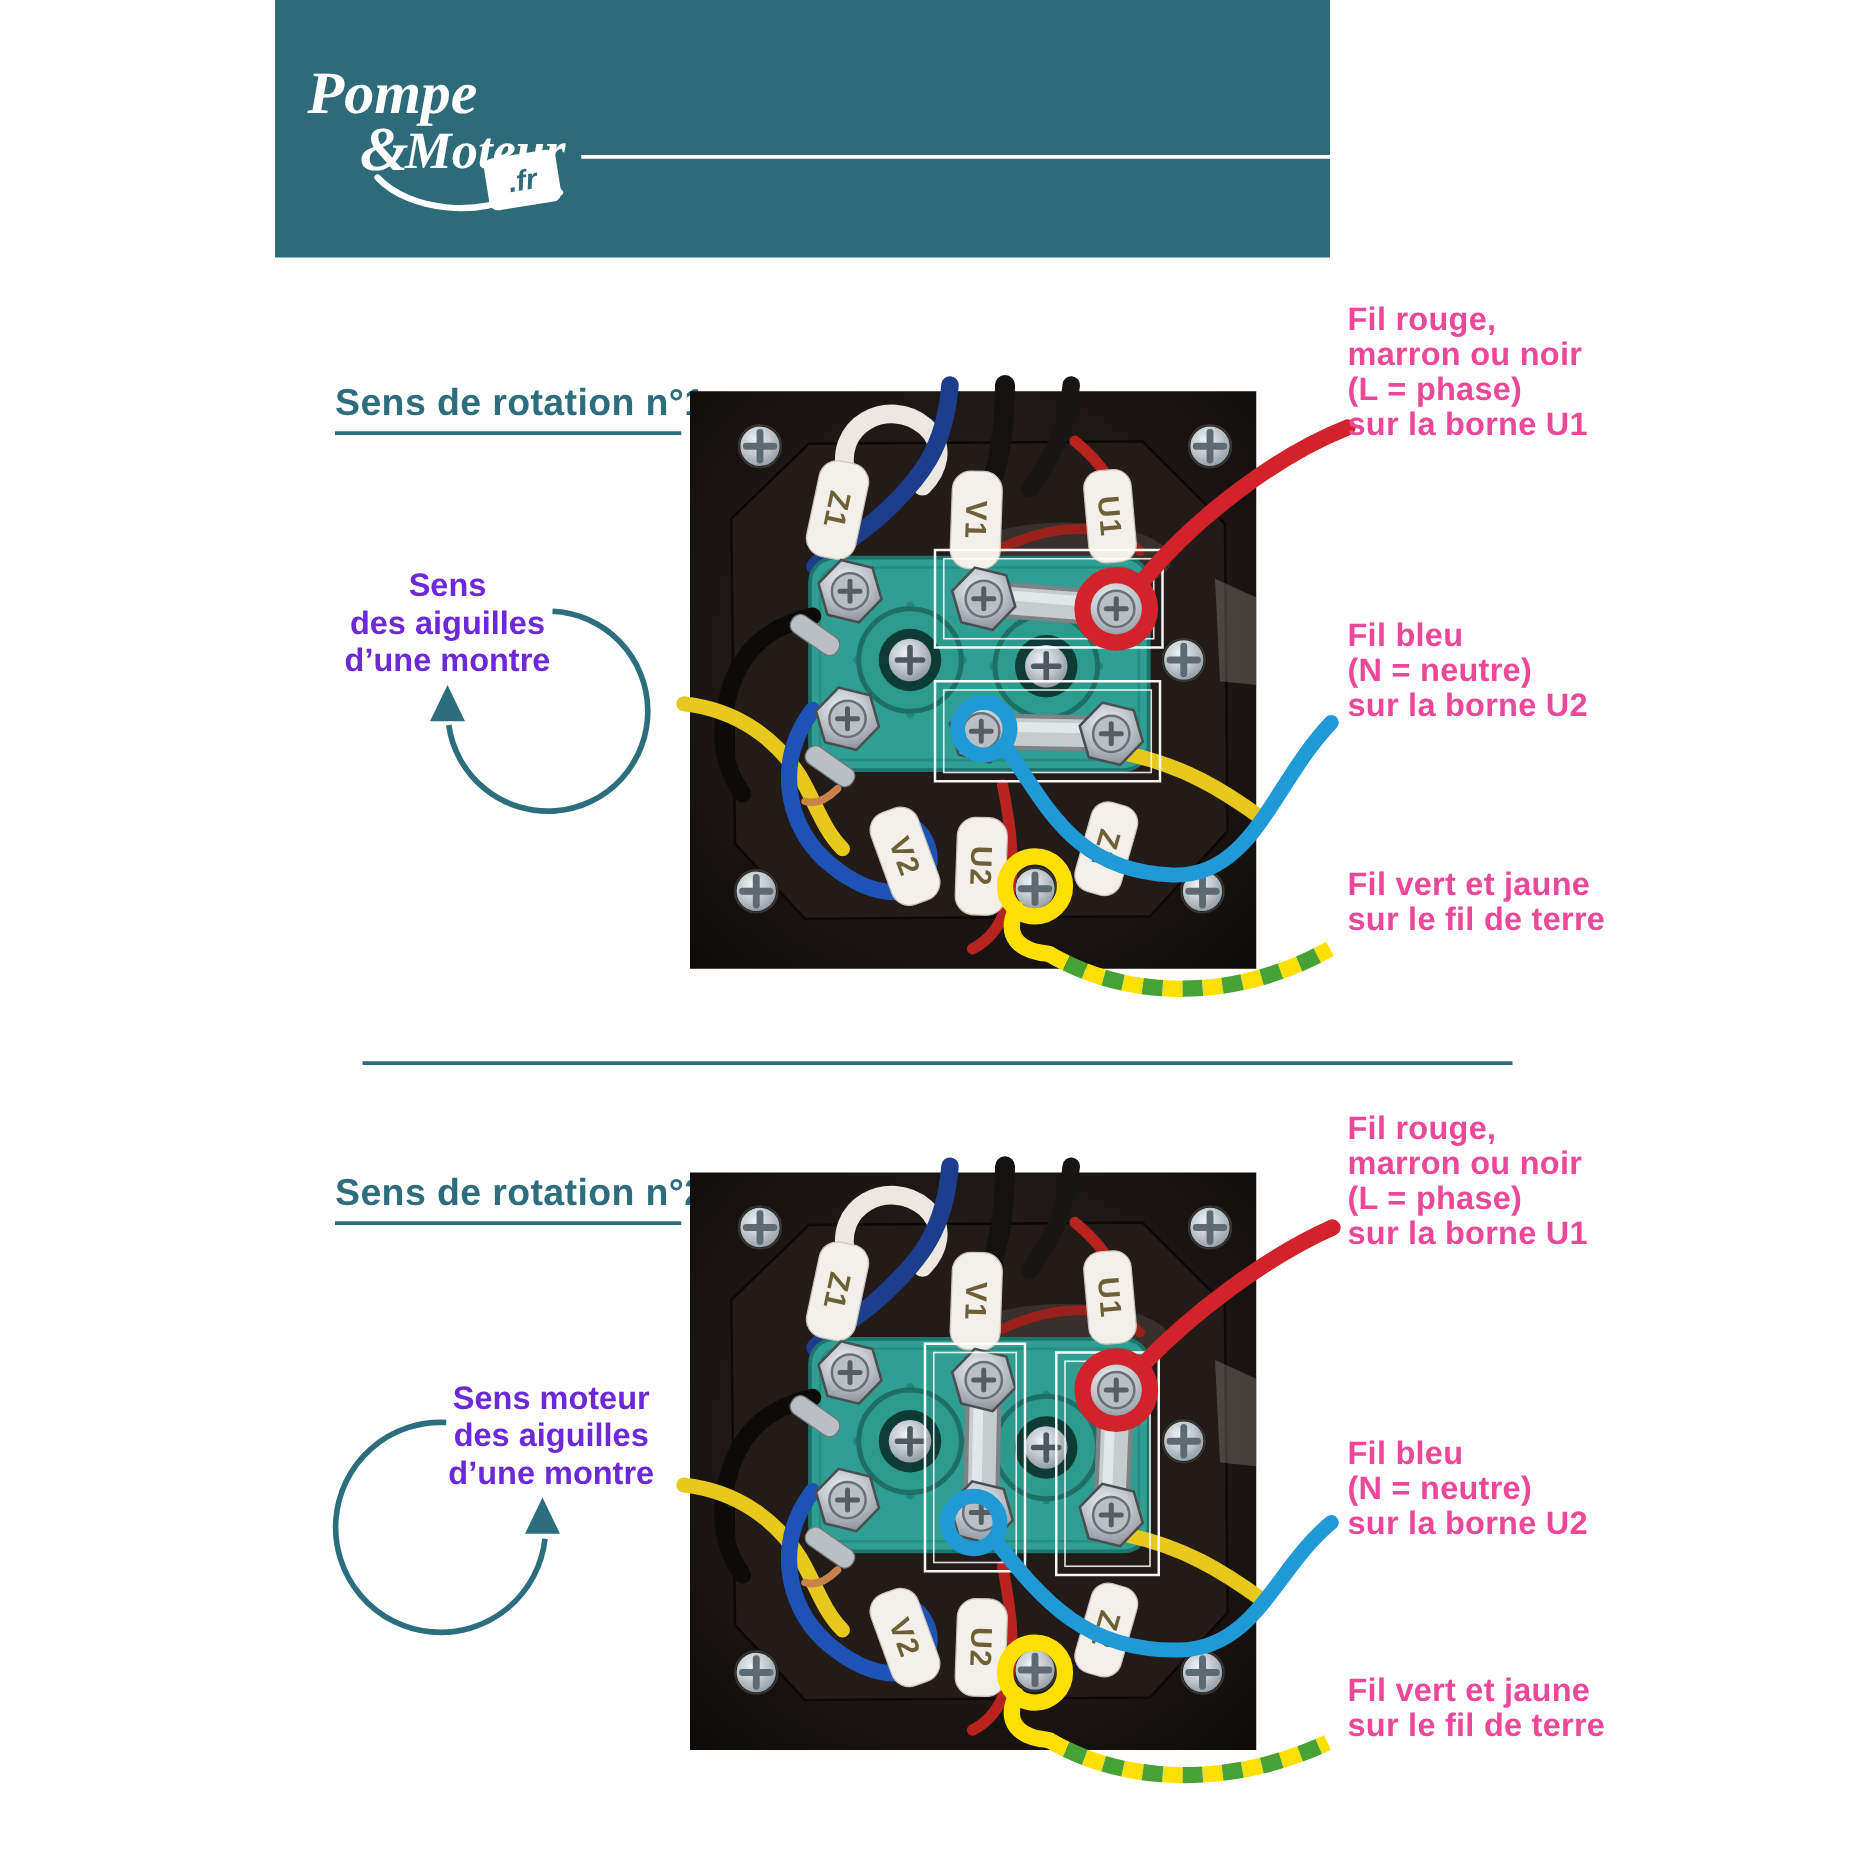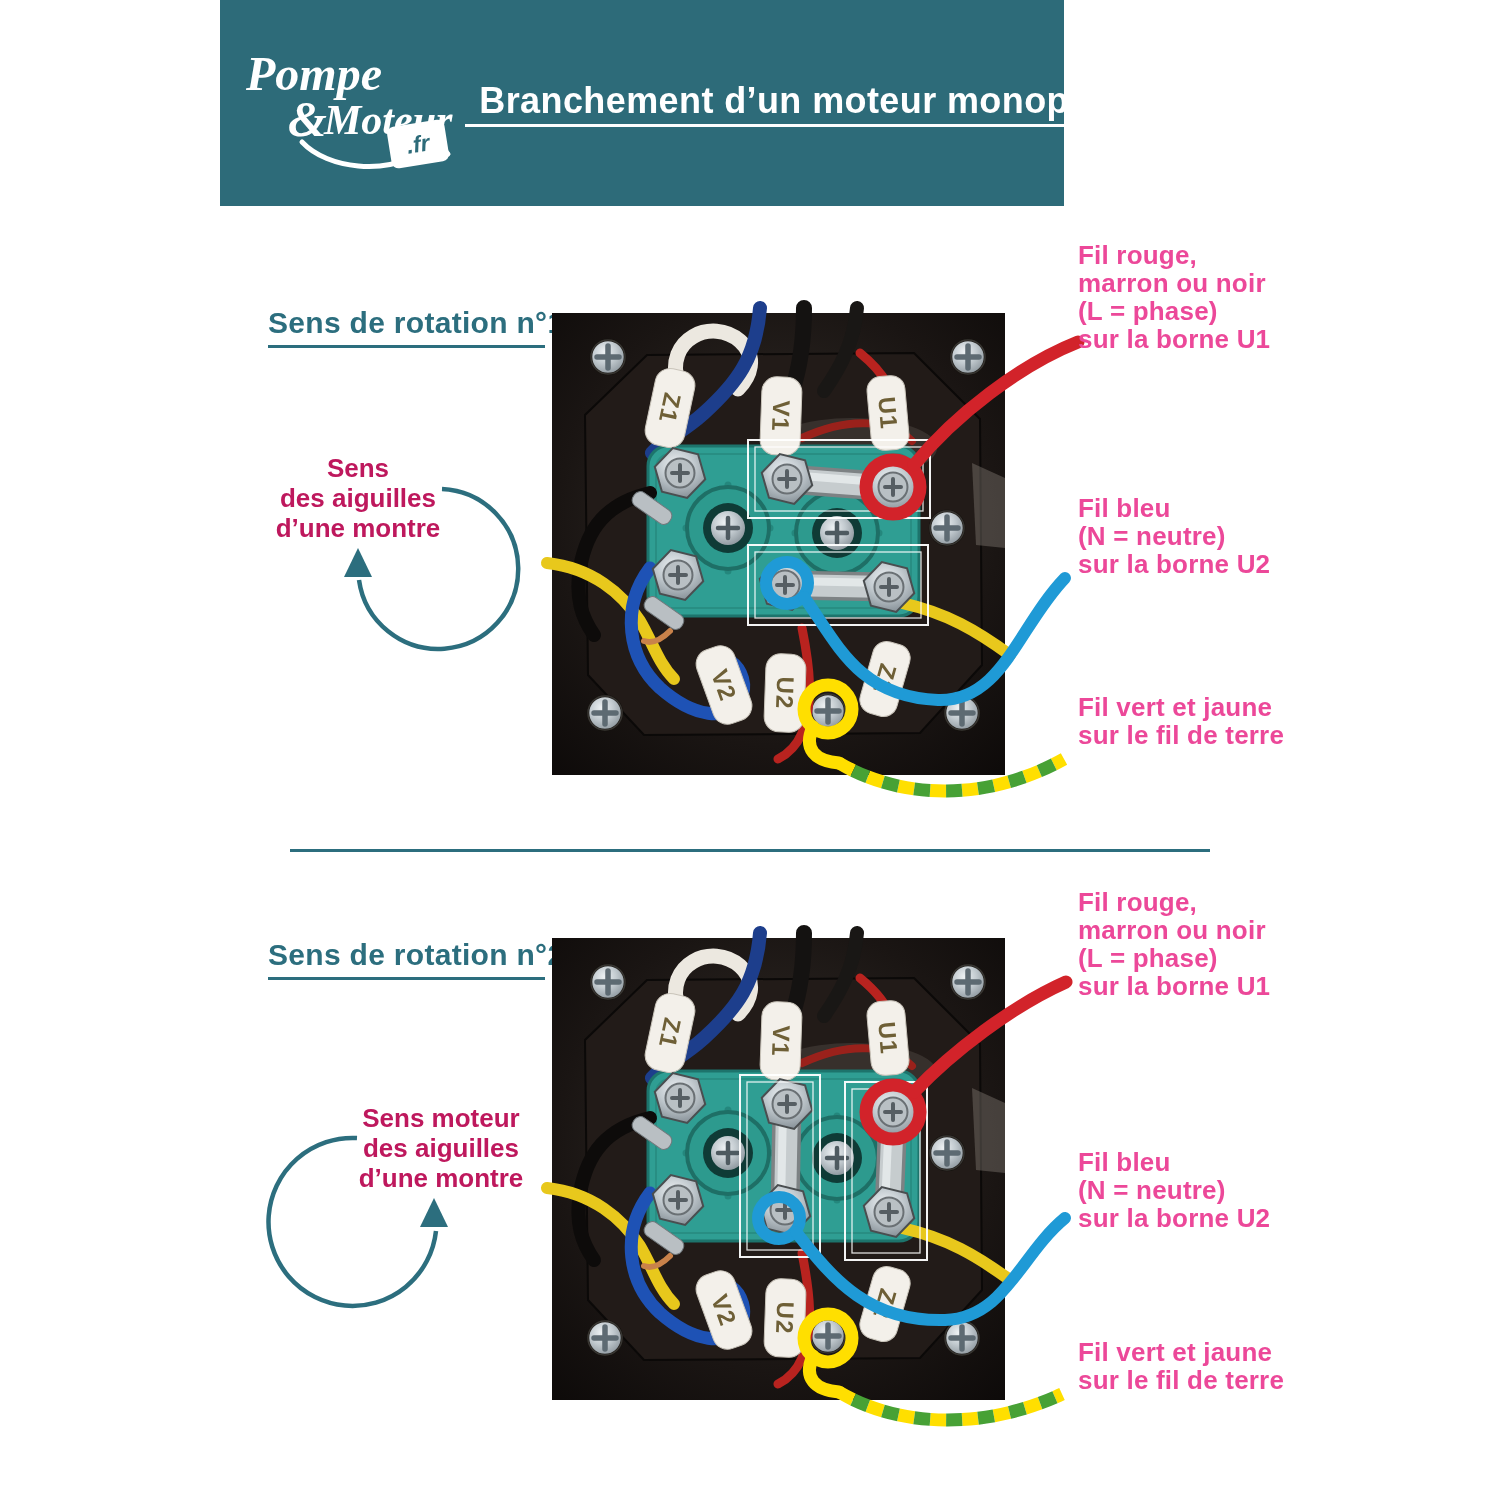--- a/index.html
+++ b/index.html
@@ -11,21 +11,21 @@
   .btitle{left:236px;top:80px;width:816px;text-align:center;color:#ffffff;
           font-size:36px;font-weight:700;letter-spacing:.4px;white-space:nowrap;}
   .bline{left:245px;top:124px;width:813px;height:3px;background:#ffffff;}
   
   .stitle{color:#2c6e7e;font-size:30px;font-weight:700;letter-spacing:.3px;white-space:nowrap;}
   .sline{height:3px;background:#2c6e7e;}
   .divider{left:290px;top:849px;width:920px;height:3px;background:#2c6e7e;}
   
   .ann{color:#ec4899;font-size:26px;font-weight:700;line-height:28px;letter-spacing:.2px;}
   .ann p{margin:0;}
-  .rot{color:#be185d;font-size:26px;font-weight:700;line-height:30px;text-align:center;width:240px;}
+  .rot{color:#6d28d9;font-size:26px;font-weight:700;line-height:30px;text-align:center;width:240px;}
   svg{display:block;}
   svg text{font-family:"Liberation Sans",sans-serif;}
   .sleeve-label{font-size:24px;font-weight:700;fill:#6e5f36;letter-spacing:1px;}
   .logo-word{fill:#ffffff;font-family:"Liberation Serif",serif;font-style:italic;font-weight:700;}
   .tld{fill:#2d6b79;font-weight:700;font-size:23px;font-style:italic;}
   .bar-outer{stroke:#7d8284;stroke-width:29;stroke-linecap:round;fill:none;}
   .bar-inner{stroke:#c6ccce;stroke-width:22;stroke-linecap:round;fill:none;}
   .bar-hi{stroke:#e9edef;stroke-width:8;stroke-linecap:round;fill:none;opacity:.8;}
   .wrect{fill:none;stroke:#ffffff;stroke-width:2;opacity:.95;}
   .wrect2{fill:none;stroke:#ffffff;stroke-width:1.3;opacity:.85;}
@@ -151,21 +151,20 @@
     <svg class="abs" style="left:20px;top:44px" width="235" height="130" viewBox="0 0 235 130">
       <text class="logo-word" x="6" y="46" font-size="48">Pompe</text>
       <text class="logo-word" x="48" y="92" font-size="50">&amp;</text>
       <text class="logo-word" x="84" y="90" font-size="42">Moteur</text>
       <path d="M62,98 C88,126 148,130 176,110 C190,100 200,100 208,110" stroke="#ffffff" stroke-width="5" fill="none" stroke-linecap="round"></path>
       <g transform="translate(178,100) rotate(-9)">
         <rect x="-29" y="-21" width="58" height="42" rx="7" fill="#ffffff"></rect>
         <text class="tld" text-anchor="middle" dy=".35em">.fr</text>
       </g>
     </svg>
-    <div class="abs btitle">Branchement d’un moteur monophasé 220V</div>
     <div class="abs bline"></div>
   </div>
 
   <div class="abs stitle" style="left:268px;top:306px">Sens de rotation n°1</div>
   <div class="abs sline" style="left:268px;top:345px;width:277px"></div>
 
   <div class="abs rot" style="left:238px;top:453px">
     <p style="margin:0">Sens</p>
     <p style="margin:0">des aiguilles</p>
     <p style="margin:0">d’une montre</p>

